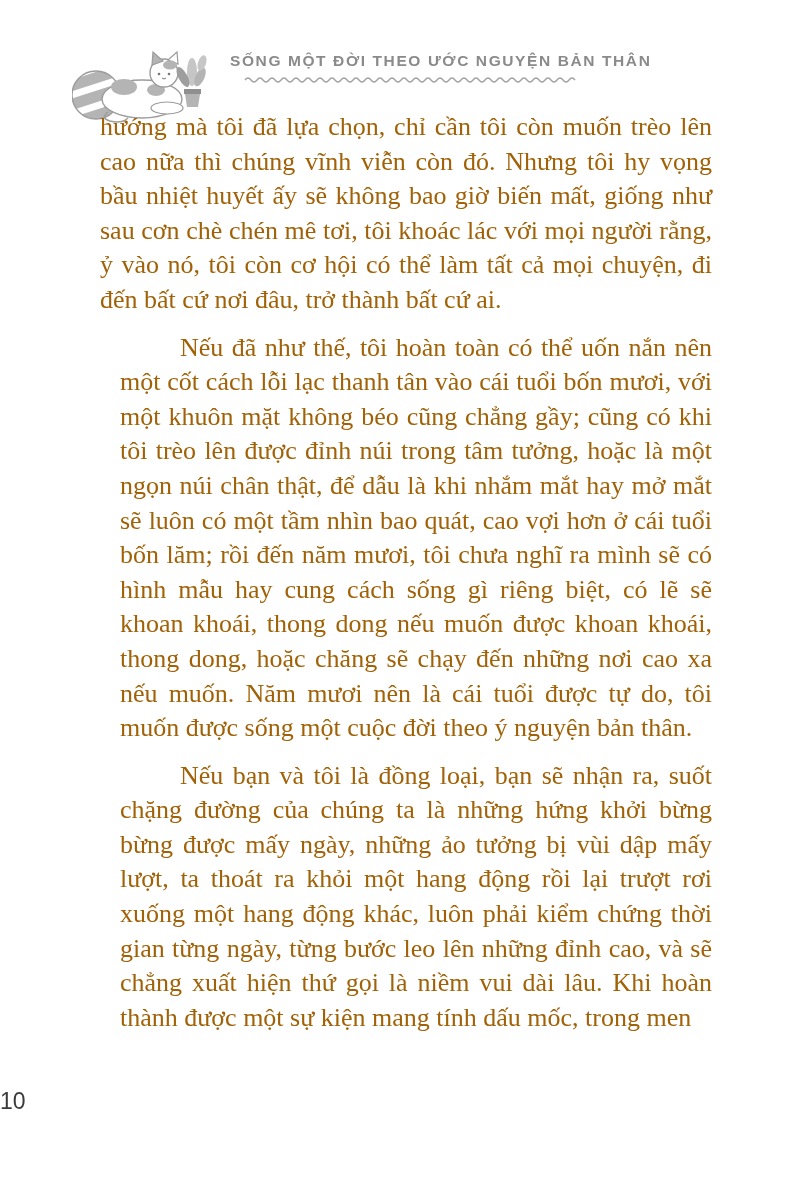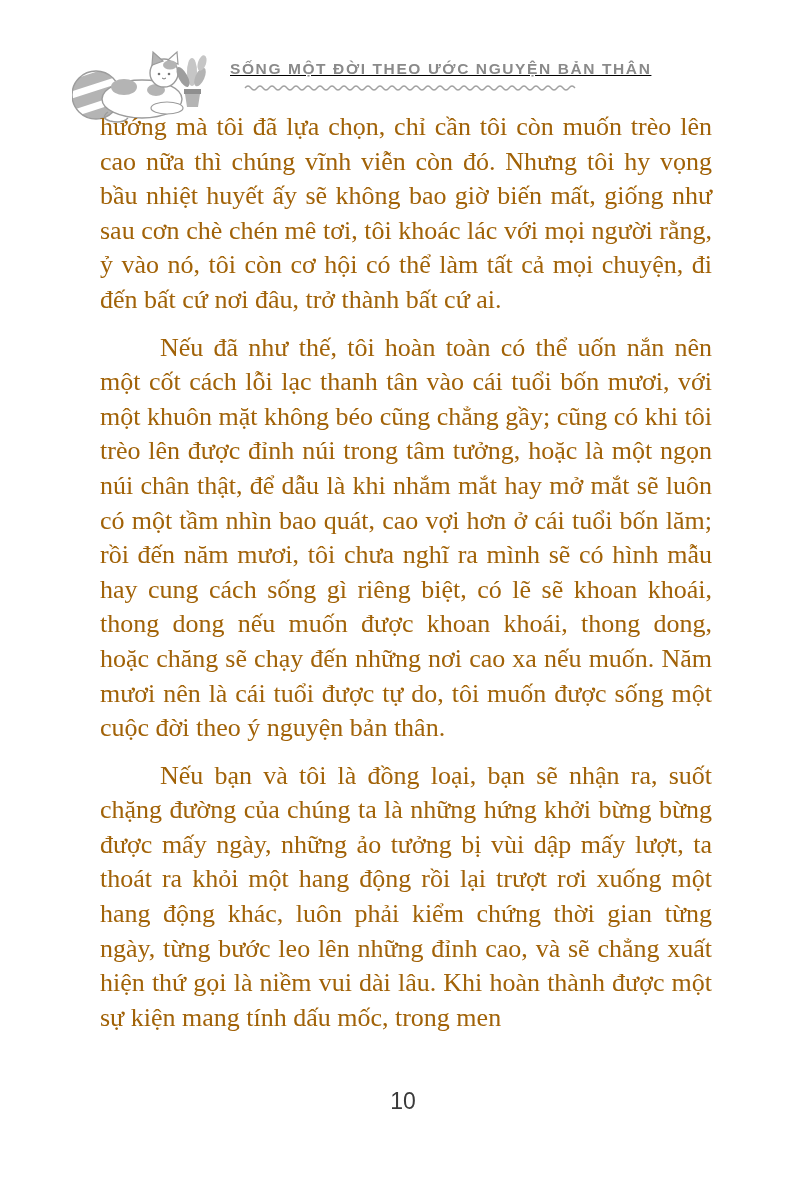--- a/index.html
+++ b/index.html
@@ -21,24 +21,23 @@
     height: 130px;
   }
   .illustration {
     position: absolute;
     left: 72px;
     top: 32px;
   }
   .title-block {
     position: absolute;
     left: 230px;
-    top: 60px;
+    top: 52px;
     width: 370px;
     text-align: right;
-    text-decoration: underline;
   }
   .running-title {
     font-family: "Liberation Sans", "DejaVu Sans", sans-serif;
     font-size: 15.5px;
     font-weight: bold;
     letter-spacing: 1.6px;
     color: #8a8a8a;
     white-space: nowrap;
   }
   .wavy {
@@ -55,26 +54,26 @@
     line-height: 34.6px;
     text-align: justify;
   }
   .body-text p {
     margin: 0;
     padding: 0;
   }
   .body-text p.indent {
     text-indent: 60px;
     margin-top: 13px;
+    margin-left: 20px;
   }
   .page-number {
     position: absolute;
     left: 0; right: 0;
     top: 1088px;
-    text-align: center;
     font-family: "Liberation Sans", "DejaVu Sans", sans-serif;
     font-size: 23px;
     color: #3a3a3a;
   }
 </style>
 </head>
 <body>
 
 <div class="page">
 

